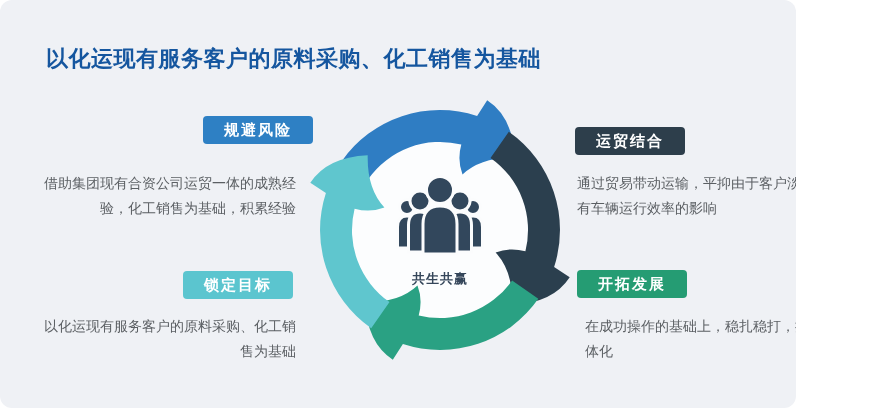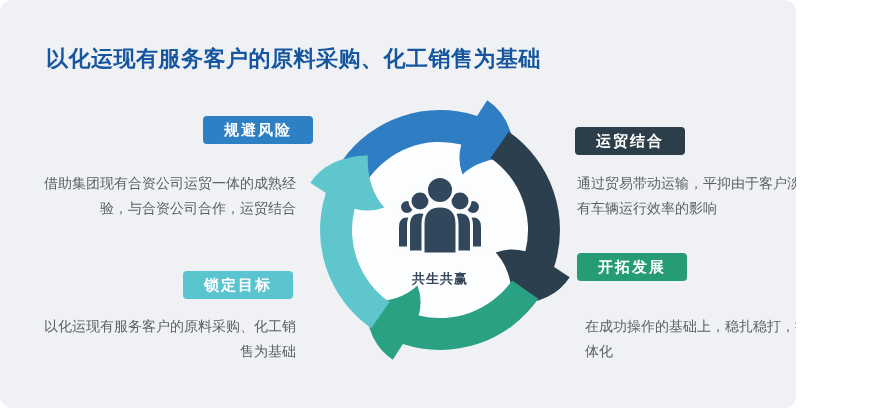--- a/index.html
+++ b/index.html
@@ -17,40 +17,40 @@
     position:absolute; width:110px; height:28px; border-radius:4px;
     color:#ffffff; font-size:15px; font-weight:bold; letter-spacing:2px;
     display:flex; align-items:center; justify-content:center;
   }
   .para {
     position:absolute; font-size:14px; line-height:25px; color:#5b5f63;
   }
   .badge-tl { left:185px; top:116px;margin-left:18px; }
   .badge-tr { left:575px; top:127px; }
   .badge-bl { left:183px; top:271px; }
-  .badge-br { left:577px; top:253px; }
+  .badge-br { left:577px; top:270px; }
   .para-tl { left:40px;  top:171px; width:256px; text-align:right; }
   .para-tr { left:577px; top:171px; width:288px; text-align:left; }
   .para-bl { left:40px;  top:314px; width:256px; text-align:right; }
   .para-br { left:577px; top:314px; width:288px; text-align:left;margin-left:8px; }
   .cycle { position:absolute; left:310px; top:100px; }
   .center-label {
     position:absolute; left:360px; top:270px; width:160px;
     text-align:center; font-size:13px; font-weight:bold; letter-spacing:1px;
   }
 </style>
 </head>
 <body>
 
 <div class="card" style="background-color: rgb(239, 241, 245);">
 
   <div class="title" style="color: rgb(21, 86, 159);">以化运现有服务客户的原料采购、化工销售为基础</div>
 
   <div class="badge badge-tl" style="background-color: rgb(46, 128, 196);">规避风险</div>
-  <div class="para para-tl">借助集团现有合资公司运贸一体的成熟经验，与合资公司合作，运贸结合</div>
+  <div class="para para-tl">借助集团现有合资公司运贸一体的成熟经验，化工销售为基础，积累经验</div>
 
   <div class="badge badge-tr" style="background-color: rgb(45, 62, 75);">运贸结合</div>
   <div class="para para-tr">通过贸易带动运输，平抑由于客户淡旺季对现有车辆运行效率的影响</div>
 
   <div class="badge badge-bl" style="background-color: rgb(91, 197, 207);">锁定目标</div>
   <div class="para para-bl">以化运现有服务客户的原料采购、化工销售为基础</div>
 
   <div class="badge badge-br" style="background-color: rgb(37, 156, 115);">开拓发展</div>
   <div class="para para-br">在成功操作的基础上，稳扎稳打，推进运贸一体化</div>
 

